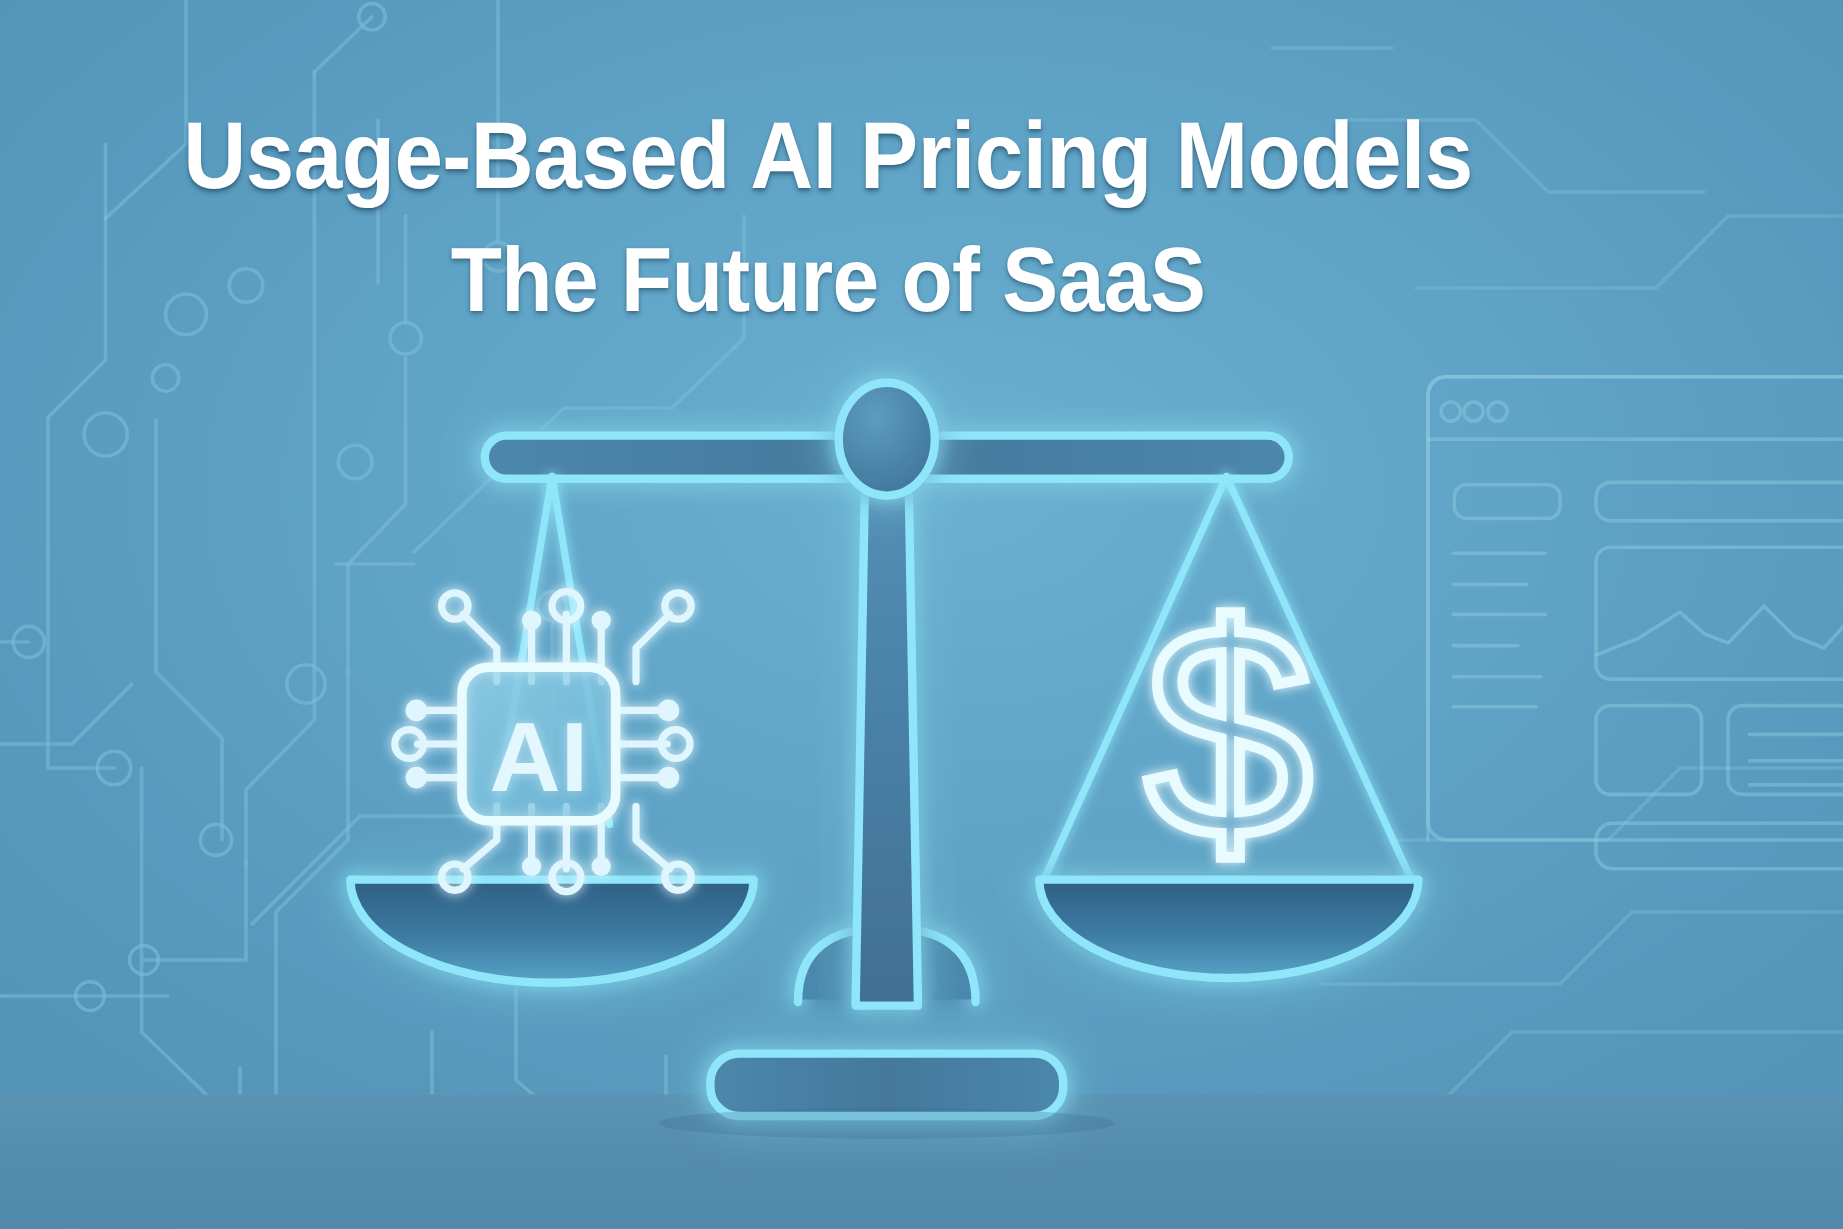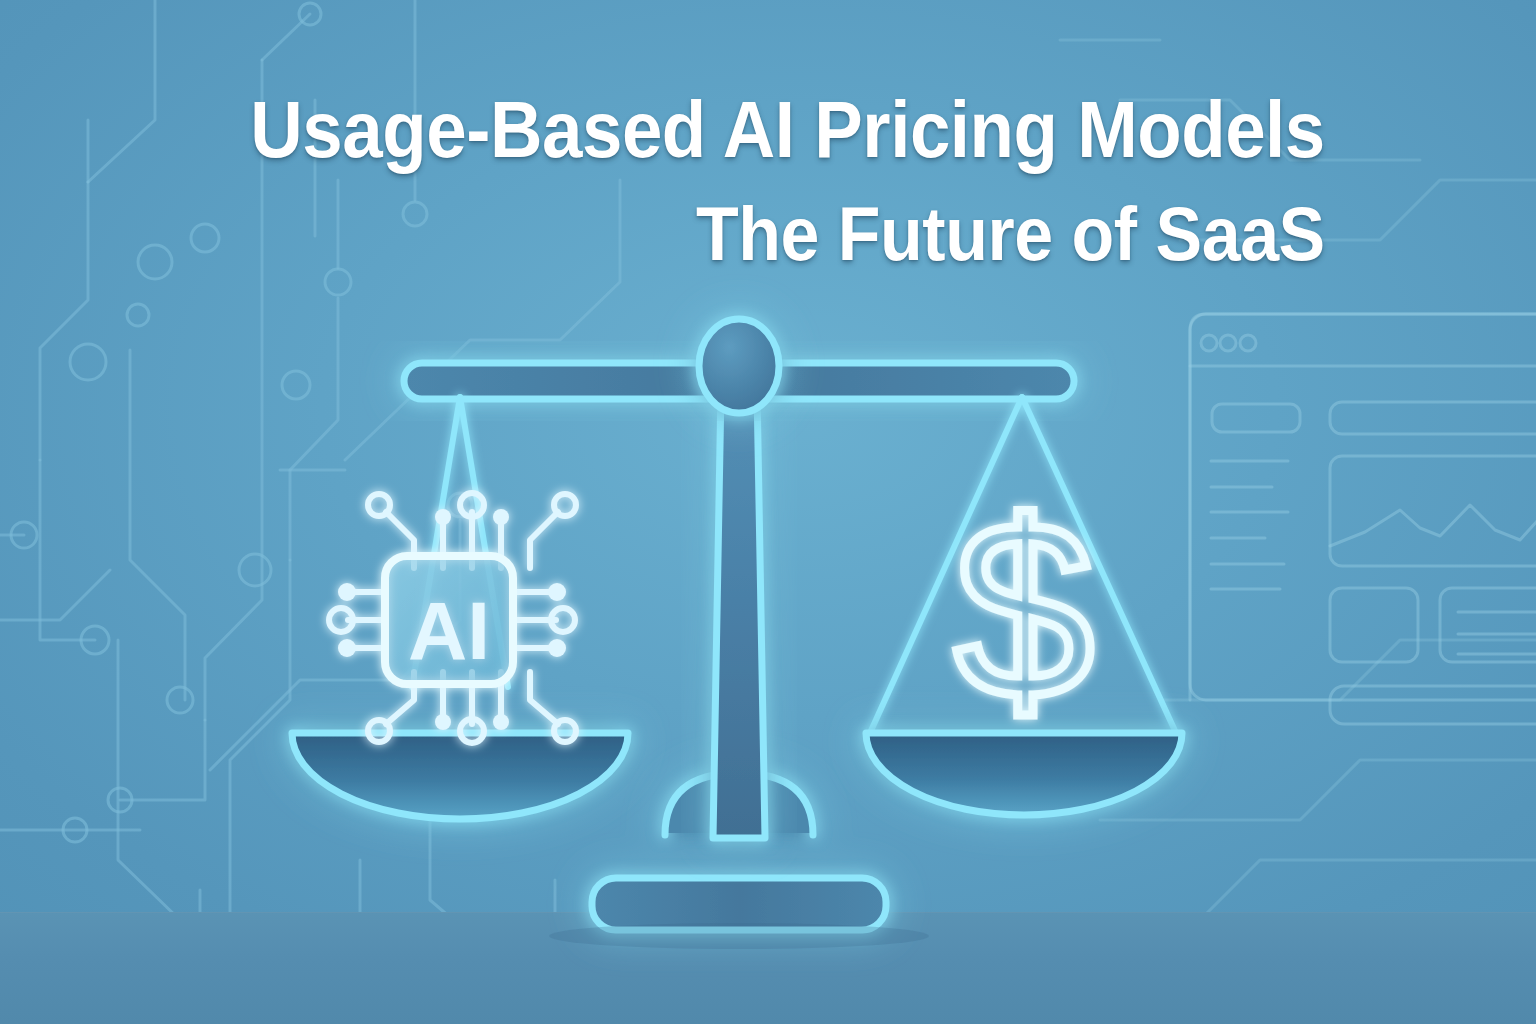--- a/index.html
+++ b/index.html
@@ -34,21 +34,21 @@
     height: 112px;
     background: linear-gradient(180deg, #5a93b4 0%, #558db0 40%, #5189ab 100%);
     border-top: 1px solid rgba(255,255,255,0.10);
   }
   
   #title-block {
     position: absolute;
     left: 0;
     top: 78px;
     width: 1380px;
-    text-align: right;
+    text-align: center;
     z-index: 8;
   }
   .title-line {
     display: block;
     color: #ffffff;
     font-family: "Liberation Sans", sans-serif;
     font-weight: 700;
     font-size: 79px;
     line-height: 104px;
     letter-spacing: -0.5px;

